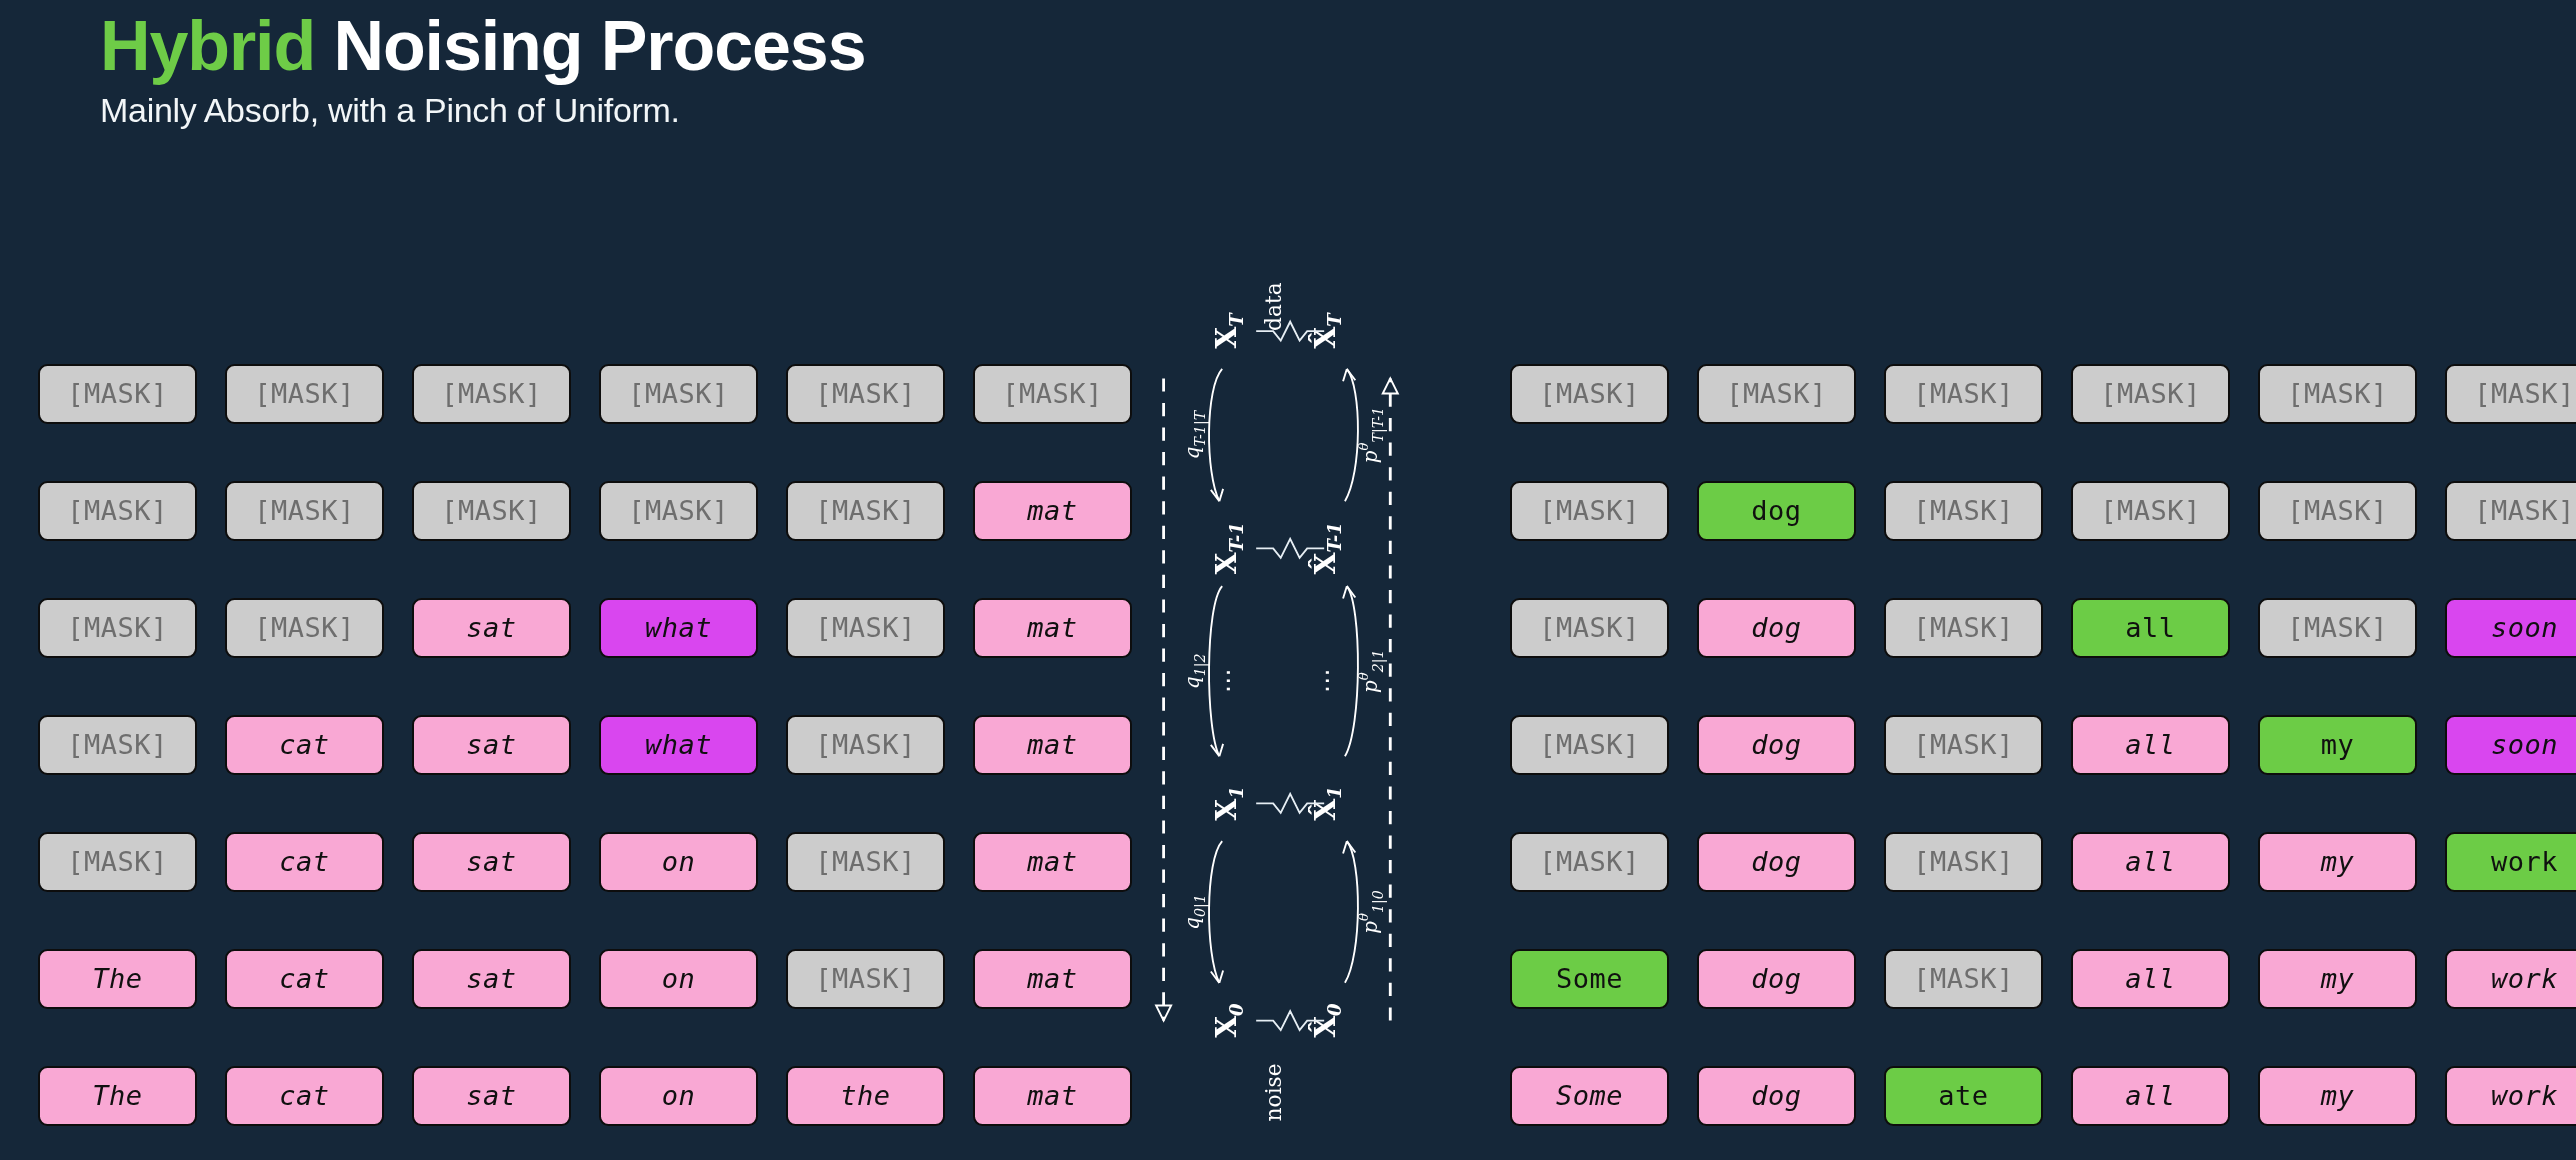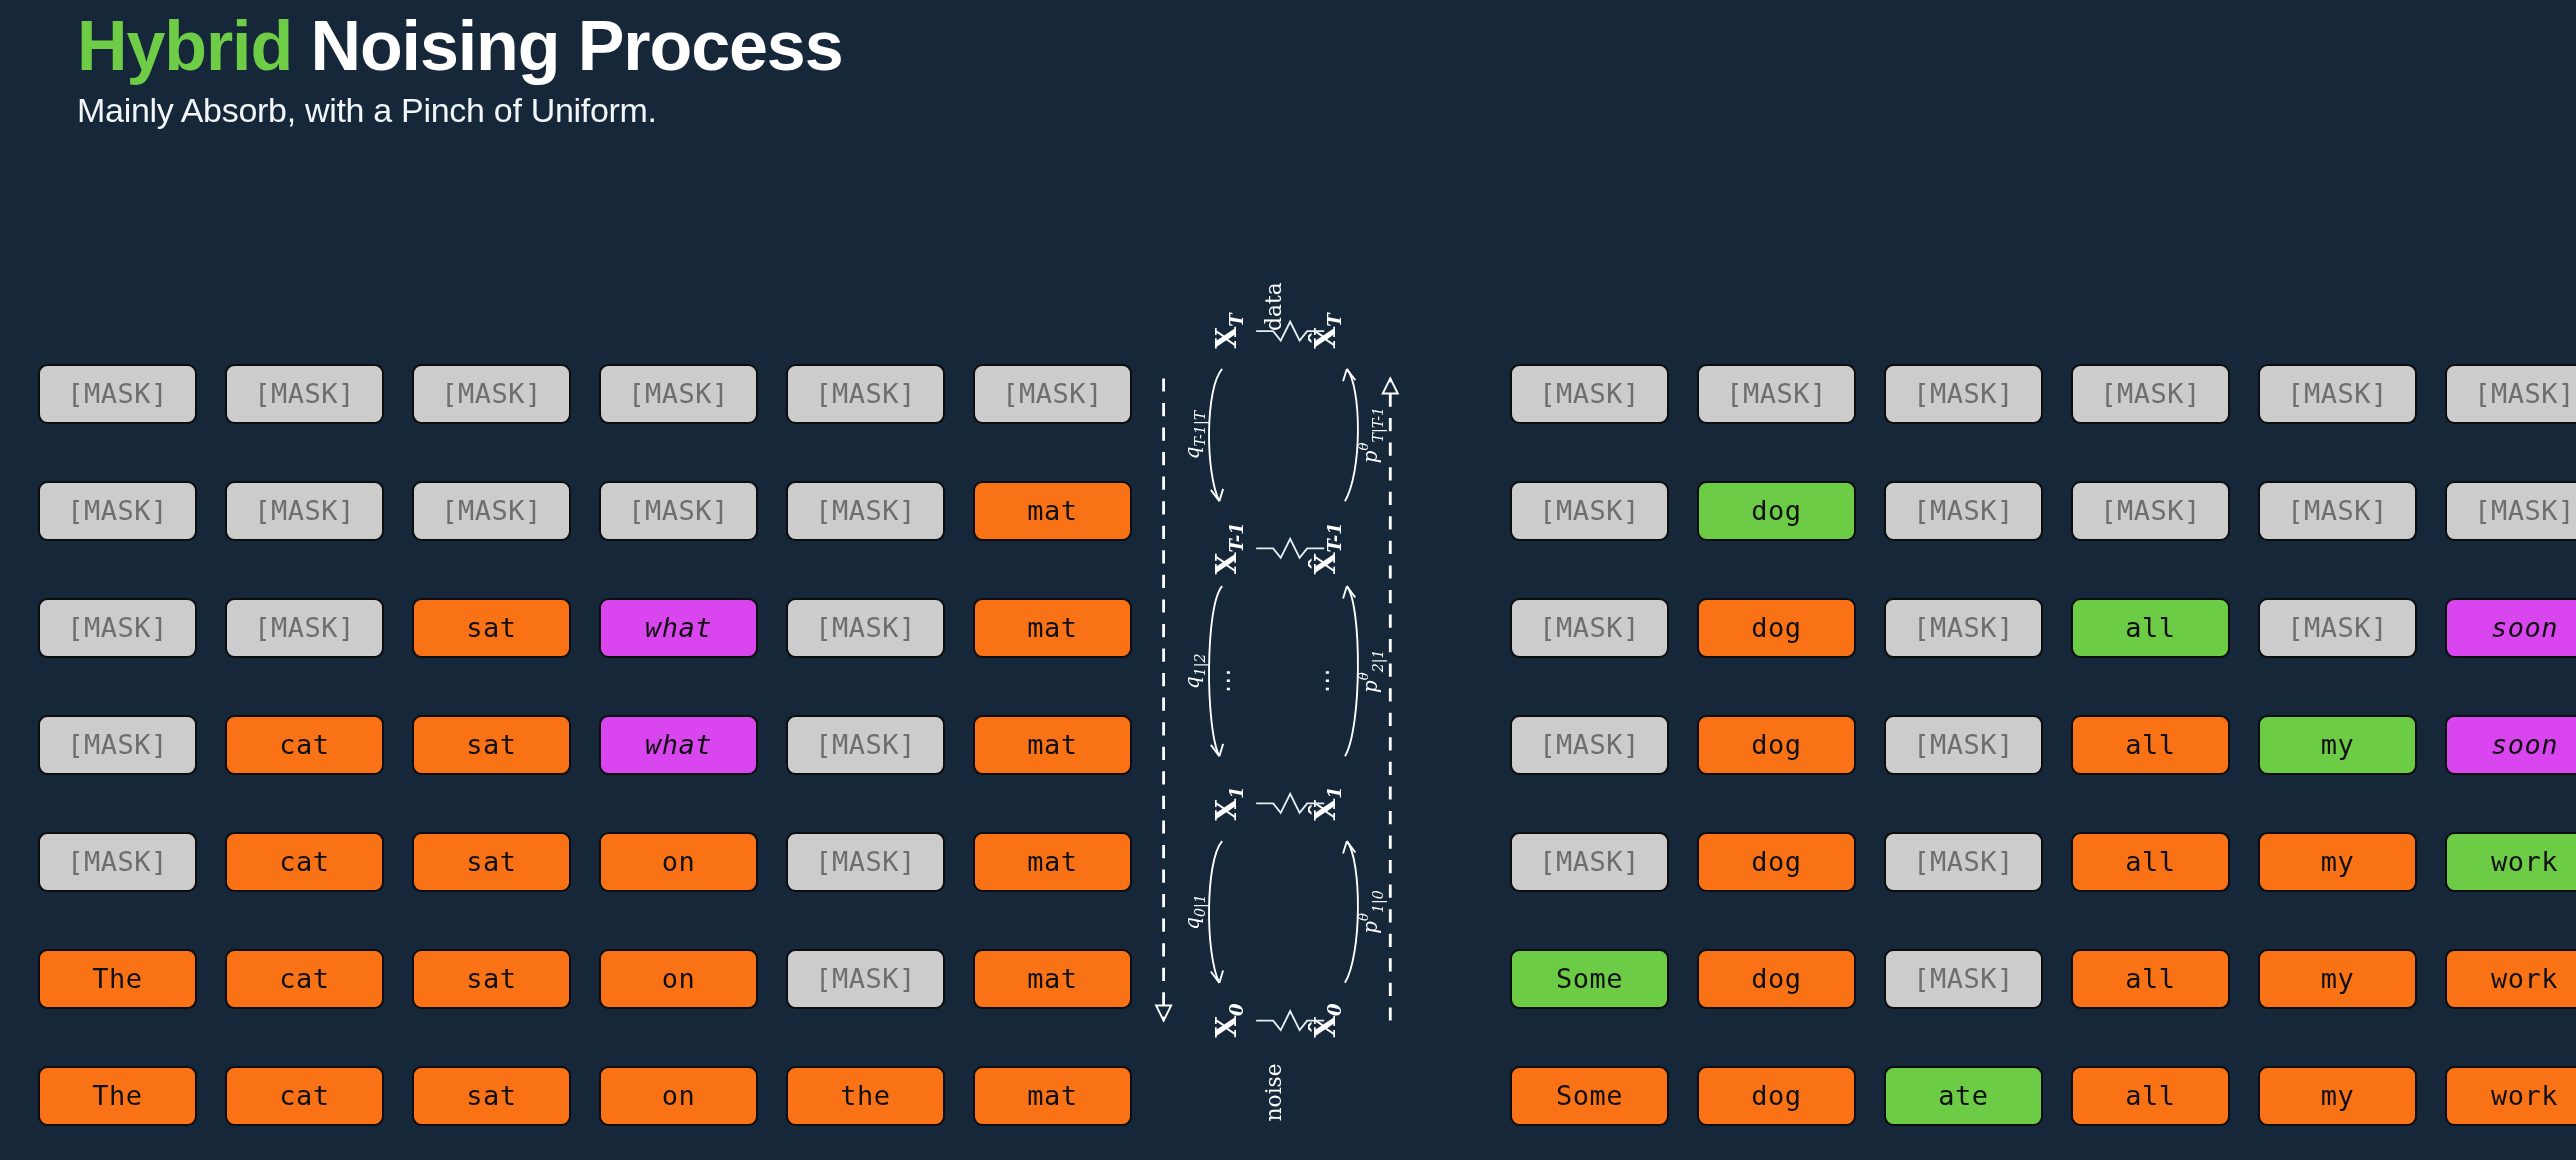--- a/index.html
+++ b/index.html
@@ -11,21 +11,21 @@
       linear-gradient(125deg,#15263a 0%, #16293e 38%, #1a3category 60%, #1b3c5c 100%);
     background-color:#152739;
     position:relative;
   }
   .bg2{
     position:absolute;inset:0;
     background:linear-gradient(118deg,#152739 0%, #162a3e 45%, #1a3busy 70%, #1d4264 100%);
   }
 
   
-  .header{position:absolute;left:77px;top:9.4px;}
+  .header{position:absolute;left:100px;top:9.4px;}
   .title{
     font-size:70px;font-weight:700;letter-spacing:-1.1px;color:#ffffff;
     line-height:1.08;white-space:nowrap;
   }
   .title .accent{color:#6ecc47;}
   .subtitle{
     margin-top:6px;font-size:34px;font-weight:400;color:#f2f6f8;
     letter-spacing:-0.3px;white-space:nowrap;
   }
 
@@ -37,21 +37,21 @@
   .cell{
     width:159px;height:60px;margin-right:28px;
     border:2.8px solid #0d0d0d;border-radius:9.4px;
     display:flex;align-items:center;justify-content:center;
     font-family:"DejaVu Sans Mono","Liberation Mono",monospace;
     font-size:27px;letter-spacing:0.5px;color:#101010;
     box-sizing:border-box;
   }
   .cell:last-child{margin-right:0;}
   .cell.mask{background:#cccccc;color:#6e6e6e;}
-  .cell.known{background:#f97316;}
+  .cell.known{background:#f9a8d4;font-style:italic;}
   .cell.newgreen{background:#6ccc46;}
   .cell.uniform{background:#d946ef;font-style:italic;}
 
   
   #diagram{
     position:absolute;left:1130px;top:274px;width:293px;height:850px;
   }
   .diag-inner{
     position:absolute;
     width:850px;height:293px;

